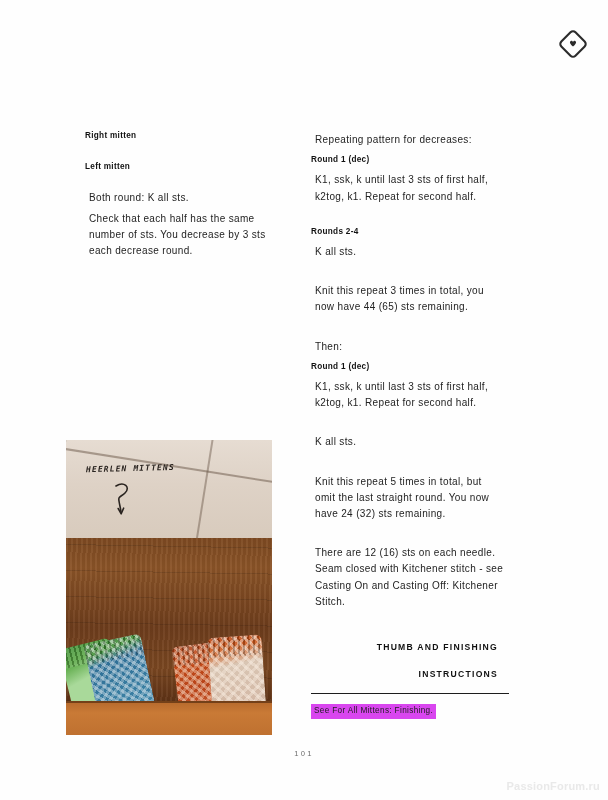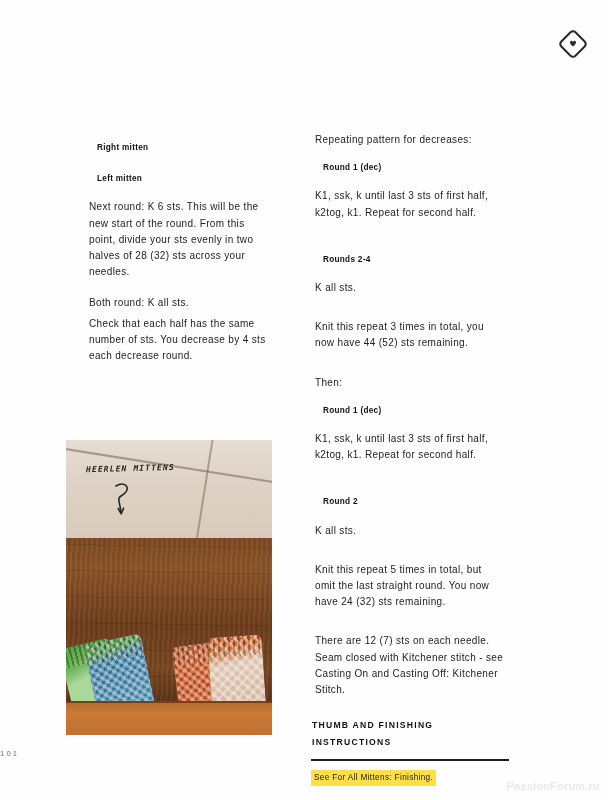--- a/index.html
+++ b/index.html
@@ -45,52 +45,53 @@
   .col-left  { left: 85px;  }
   .col-right { left: 311px; width: 198px; }
 
   .blk { margin: 0 0 0 0; }
   .blk + .blk { margin-top: 15px; }
 
   .h-sub {
     font-weight: bold;
     font-size: 8.2px;
     letter-spacing: 0.3px;
-    margin: 12px;
+    margin: 0;
     line-height: 16.2px;
     color: #111111;
   }
   .p {
     margin: 4px;
     font-size: 10px;
     line-height: 16.2px;
     letter-spacing: 0.35px;
   }
 
   .gap-sm { height: 15px; }
 
   .h-section {
     font-weight: bold;
     font-size: 8.6px;
     letter-spacing: 1.25px;
     line-height: 15.5px;
-    margin: 1px;
+    margin: 11px;
     color: #111111;
+    text-align: right;
   }
 
   .rule {
     height: 1.4px;
     background: #1d1d1d;
     margin: 9px 0 9px 0;
     width: 100%;
   }
 
   .hl {
     display: inline-block;
-    background: #fde047;
+    background: #d946ef;
     padding: 1.5px 3px 2px 3px;
     font-size: 8.2px;
     letter-spacing: 0.35px;
     line-height: 12px;
     color: #1d1d1d;
   }
 
   
   .photo {
     position: absolute;
@@ -244,21 +245,21 @@
     height: 20px;
     background: repeating-linear-gradient(90deg, rgba(0,0,0,0.22) 0 2px, rgba(255,255,255,0.13) 2px 5px);
     border-radius: 6px 6px 0 0;
   }
 
   
   .page-number {
     position: absolute;
     left: 0; right: 0;
     top: 749px;
-    text-align: left;
+    text-align: center;
     font-size: 7.6px;
     letter-spacing: 2.2px;
     color: #6d6d6d;
   }
 
   
   .watermark {
     position: absolute;
     right: 8px;
     bottom: 8px;
@@ -282,63 +283,61 @@
   </div>
 
   <div class="col col-left">
 
     <div class="blk">
       <p class="h-sub">Right mitten</p>
     </div>
 
     <div class="blk">
       <p class="h-sub">Left mitten</p>
-      <p class="p">Next round: K 6 sts. This will be the new start of the round. From this point, divide your sts evenly in two halves of 28 (32) sts across your needles.</p>
     </div>
 
     <div class="blk">
       <p class="p">Both round: K all sts.</p>
-      <p class="p">Check that each half has the same number of sts. You decrease by 4 sts each decrease round.</p>
+      <p class="p">Check that each half has the same number of sts. You decrease by 3 sts each decrease round.</p>
     </div>
 
   </div>
 
   <div class="col col-right">
 
     <p class="p">Repeating pattern for decreases:</p>
     <p class="h-sub">Round 1 (dec)</p>
     <p class="p">K1, ssk, k until last 3 sts of first half, k2tog, k1. Repeat for second half.</p>
 
     <div class="gap-sm"></div>
 
     <p class="h-sub">Rounds 2-4</p>
     <p class="p">K all sts.</p>
 
     <div class="gap-sm"></div>
 
-    <p class="p">Knit this repeat 3 times in total, you now have 44 (52) sts remaining.</p>
+    <p class="p">Knit this repeat 3 times in total, you now have 44 (65) sts remaining.</p>
 
     <div class="gap-sm"></div>
 
     <p class="p">Then:</p>
     <p class="h-sub">Round 1 (dec)</p>
     <p class="p">K1, ssk, k until last 3 sts of first half, k2tog, k1. Repeat for second half.</p>
 
     <div class="gap-sm"></div>
 
-    <p class="h-sub">Round 2</p>
     <p class="p">K all sts.</p>
 
     <div class="gap-sm"></div>
 
     <p class="p">Knit this repeat 5 times in total, but omit the last straight round. You now have 24 (32) sts remaining.</p>
 
     <div class="gap-sm"></div>
 
-    <p class="p">There are 12 (7) sts on each needle. Seam closed with Kitchener stitch - see Casting On and Casting Off: Kitchener Stitch.</p>
+    <p class="p">There are 12 (16) sts on each needle. Seam closed with Kitchener stitch - see Casting On and Casting Off: Kitchener Stitch.</p>
 
     <div class="gap-sm"></div>
 
     <p class="h-section">THUMB AND FINISHING</p>
     <p class="h-section">INSTRUCTIONS</p>
 
     <div class="rule"></div>
 
     <span class="hl">See For All Mittens: Finishing.</span>
 

